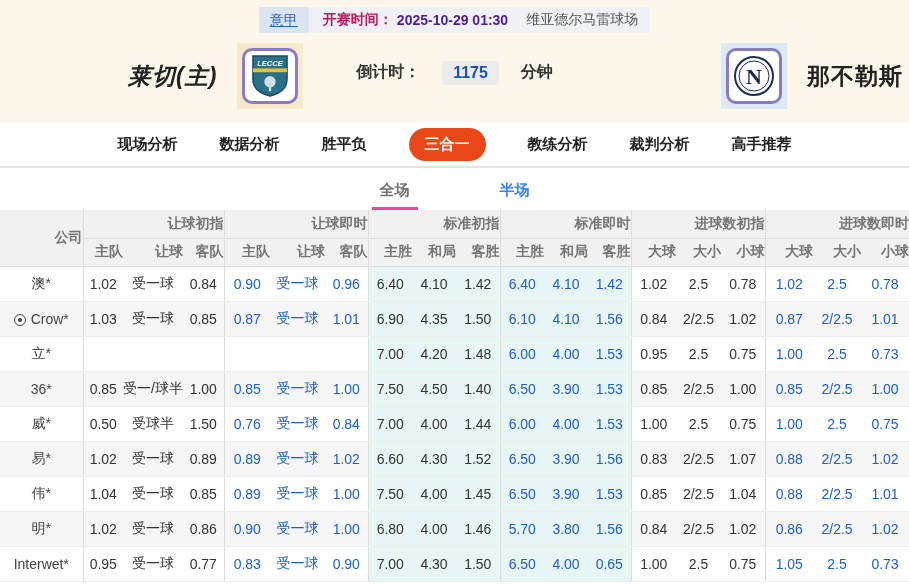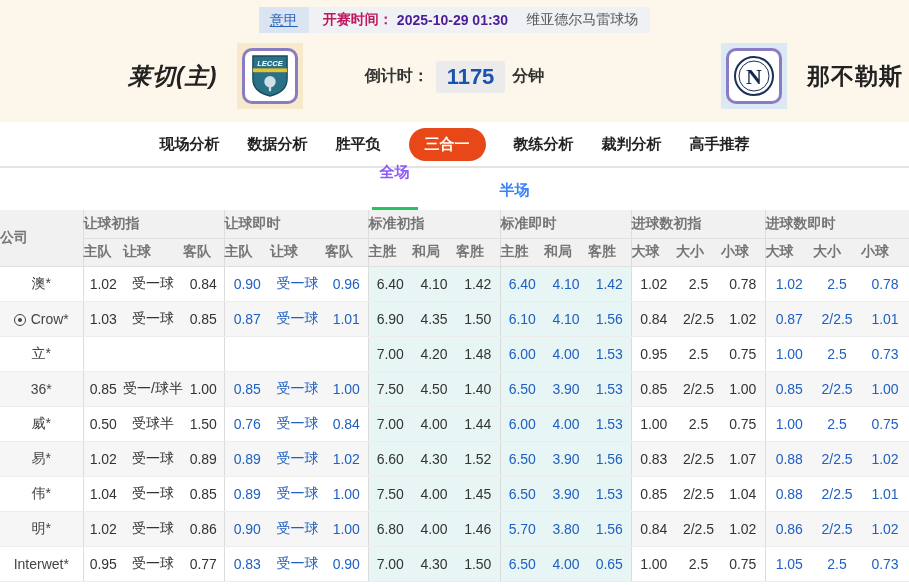--- a/index.html
+++ b/index.html
@@ -20,38 +20,38 @@
   .team.home { left:128px;font-style:italic; }
   .team.away { right:6px; }
   .team-name { font-size:23px; font-weight:bold; color:#222; letter-spacing:1px; }
   .logo-outer { width:66px; height:66px; display:flex; align-items:center; justify-content:center; }
   .home .logo-outer { background:#f7e9cb; }
   .away .logo-outer { background:#dce8f4; }
   .logo-inner { width:56px; height:56px; background:#fff; border:3px solid #8a7cc2; border-radius:10px;
     display:flex; align-items:center; justify-content:center; }
   .countdown { position:absolute; left:0; right:0; top:28px; text-align:center; font-size:16px;
     font-weight:bold; color:#333; }
-  .countdown-value { display:inline-block; background:#ebebeb; color:#1b52ad; font-size:22px;
-    font-weight:bold; padding:3px 11px; border-radius:3px; margin:0 7px; vertical-align:middle; }
+  .countdown-value { display:inline-block; background:#ebebeb; color:#1b52ad; font-size:16px;
+    font-weight:bold; padding:3px 11px; border-radius:3px; margin:0 22px; vertical-align:middle; }
 
   
   .nav { height:46px; background:#fff; display:flex; justify-content:center; align-items:center;
-    gap:28px; border-bottom:2px solid #e3e3e3; font-size:15px; font-weight:bold; color:#222; }
+    gap:42px; border-bottom:2px solid #e3e3e3; font-size:15px; font-weight:bold; color:#222; }
   .nav-tab { cursor:pointer; }
   .nav-tab.active { background:#e84817; color:#fff; padding:7px 16px; border-radius:17px; }
 
   .subtabs { height:42px; display:flex; justify-content:center; align-items:flex-end; gap:74px;
     font-size:15px; font-weight:bold; }
   .subtab { color:#3b82f6; padding:8px 8px 10px; cursor:pointer; }
-  .subtab.active { color:#8b5cf6; border-bottom:3px solid #22c55e; padding-bottom:25px; }
+  .subtab.active { color:#737373; border-bottom:3px solid #ec4899; padding-bottom:7px; }
 
   
   table { border-collapse:collapse; table-layout:fixed; width:909px; font-size:14px; }
   th { background:#f1f1f1; color:#757575; font-weight:bold; height:28px;
-    border-bottom:1px solid #e0e0e0; text-align:left; }
+    border-bottom:1px solid #e0e0e0; text-align:right; }
   td { text-align:center; height:35px; border-bottom:1px solid #ececec; color:#333; }
   .gb { border-left:1px solid #dcdcdc; }
   tr.even td { background:#f6f6f6; }
   td.std, tr.even td.std { background:#e7f6f4; }
   td.live, .live { color:#2060c0; }
   td.company { color:#444; }
   .ball-icon { display:inline-block; width:12px; height:12px; border:1.5px solid #444;
     border-radius:50%; position:relative; vertical-align:-2px; margin-right:5px; }
   .ball-icon::after { content:""; position:absolute; left:3px; top:3px; width:4px; height:4px;
     background:#444; border-radius:50%; }

